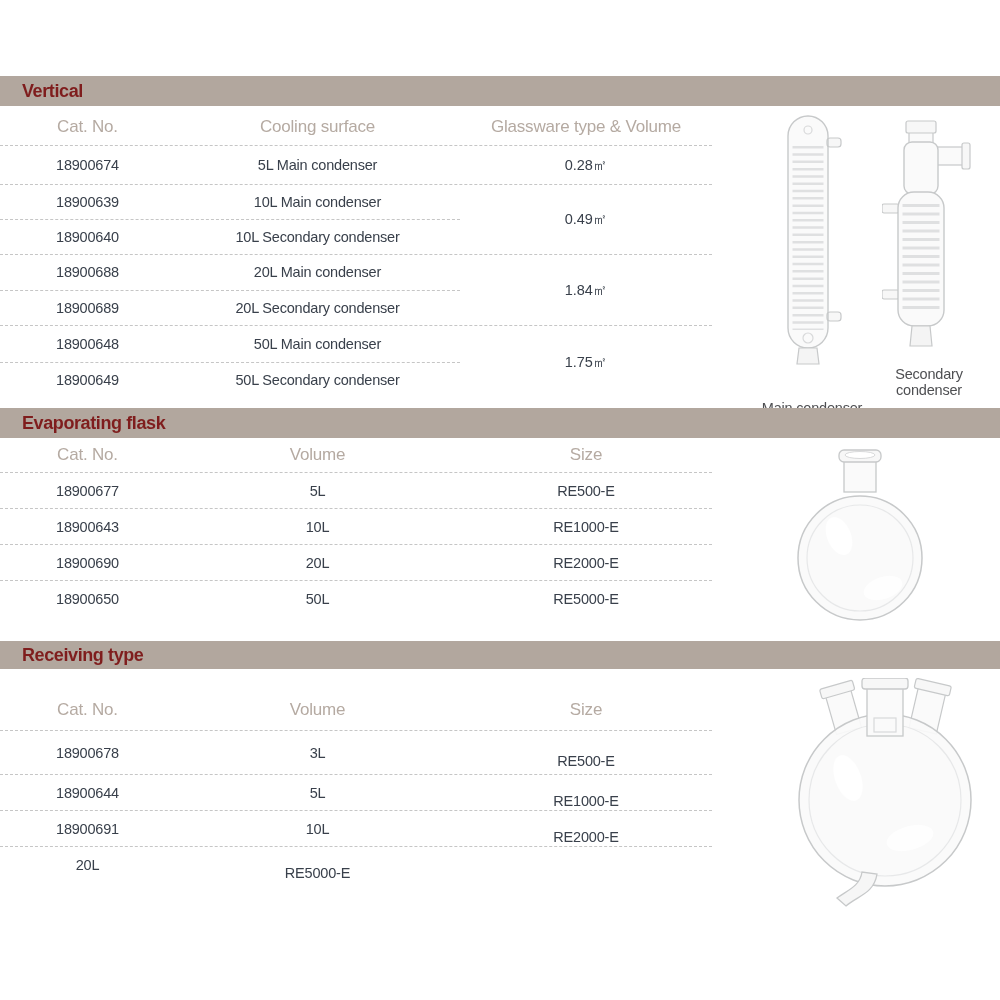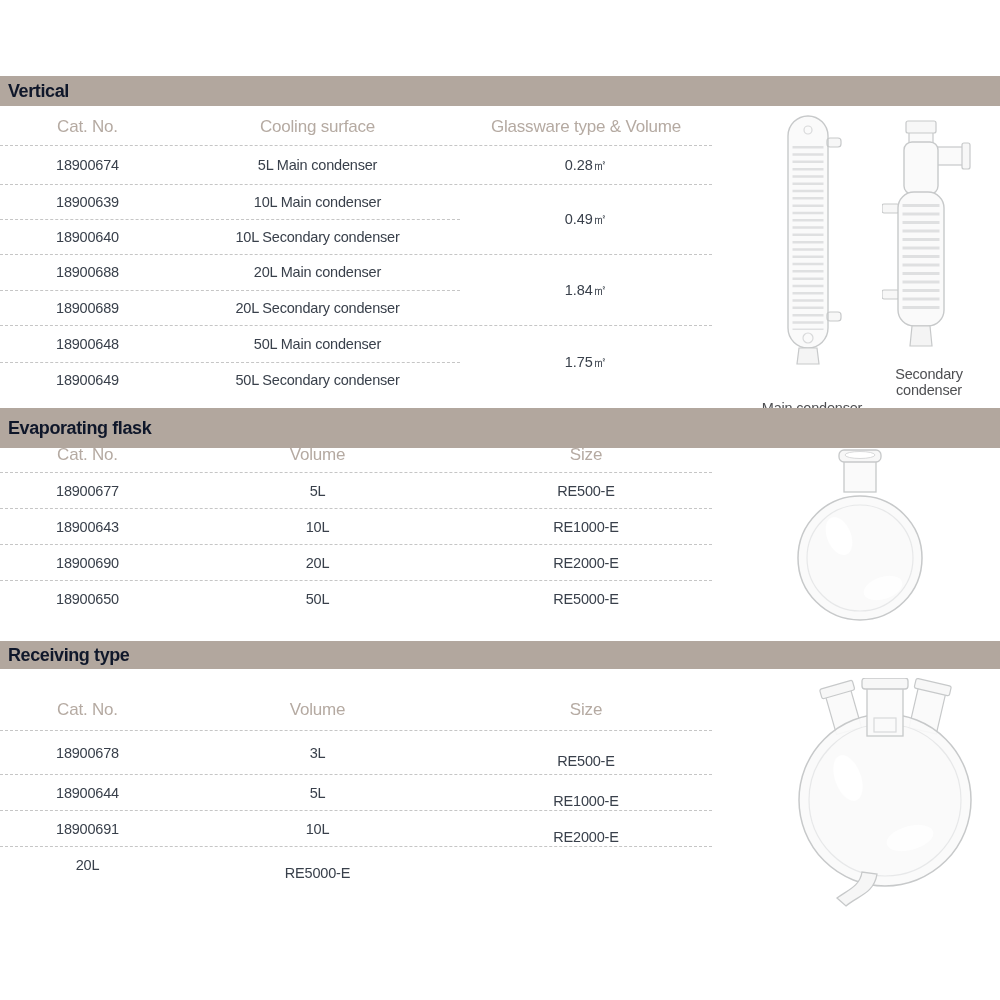--- a/index.html
+++ b/index.html
@@ -6,21 +6,21 @@
   html,body { background:#ffffff; }
   .page {
     position:relative; width:1000px; height:1000px; background:#ffffff;
     font-family:"Liberation Sans", sans-serif; color:#39404b; overflow:hidden;
   }
   .section-bar {
     position:absolute; left:0; width:1000px; background:#b2a79e;
     display:flex; align-items:center;
   }
   .section-title {
-    padding-left:8px; font-size:18px; font-weight:700; color:#0f172a;
+    padding-left:22px; font-size:18px; font-weight:700; color:#7f1d1d;
     letter-spacing:-0.4px;
   }
   
   .tbl { position:absolute; left:0; width:712px; }
   .thead {
     display:grid; grid-template-columns:175px 285px 252px;
     border-bottom:1px dashed #c6c6c6;
   }
   .th {
     display:flex; align-items:center; justify-content:center;
@@ -139,21 +139,21 @@
   </svg>
 
   <div class="illus-label" style="left:742px;top:369px;width:140px;margin-top:31px;">
     <span>Main condenser</span>
   </div>
   <div class="illus-label" style="left:879px;top:366px;width:100px;">
     <div>Secondary</div>
     <div>condenser</div>
   </div>
 
-  <div class="section-bar" style="top:408px;height:40px;">
+  <div class="section-bar" style="top:408px;height:30px;">
     <div class="section-title">Evaporating flask</div>
   </div>
 
   <div class="tbl" style="top:438px;">
     <div class="thead" style="height:35px;">
       <div class="th">Cat. No.</div>
       <div class="th">Volume</div>
       <div class="th">Size</div>
     </div>
     <div class="row3">

